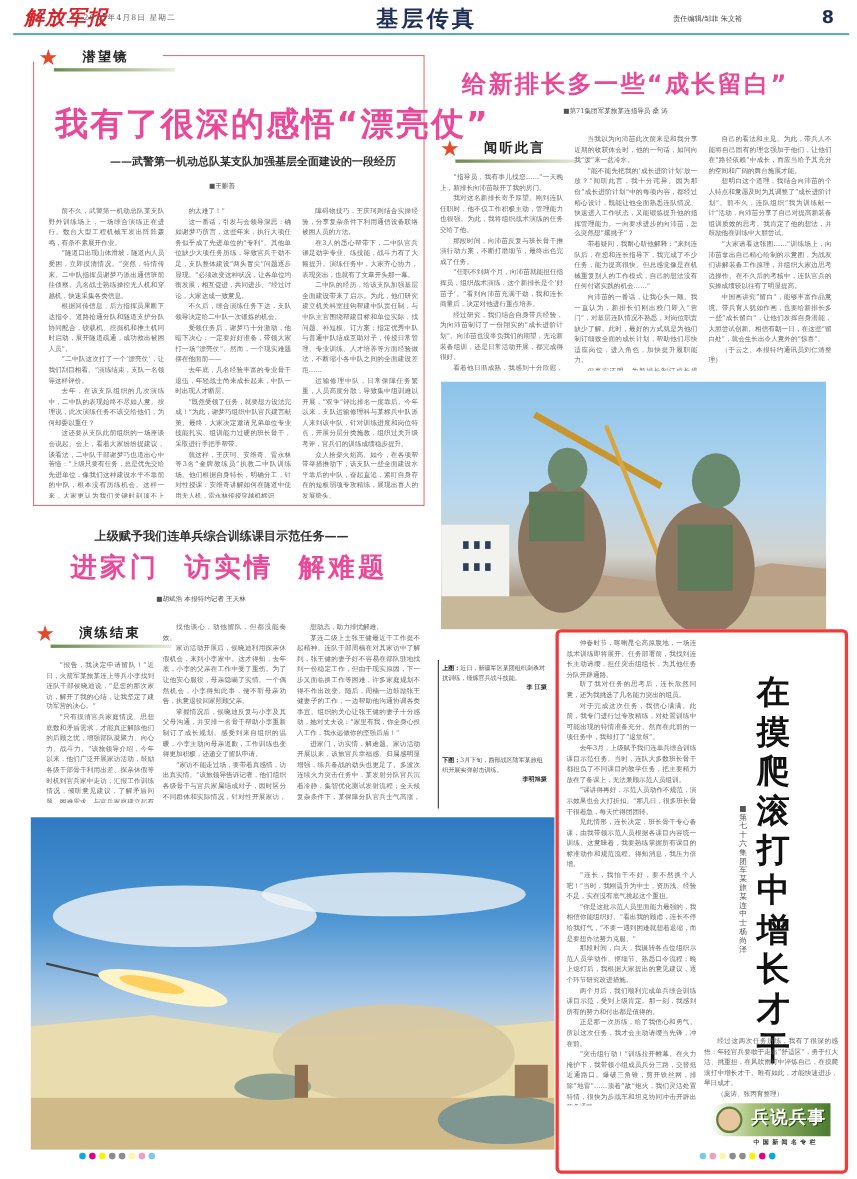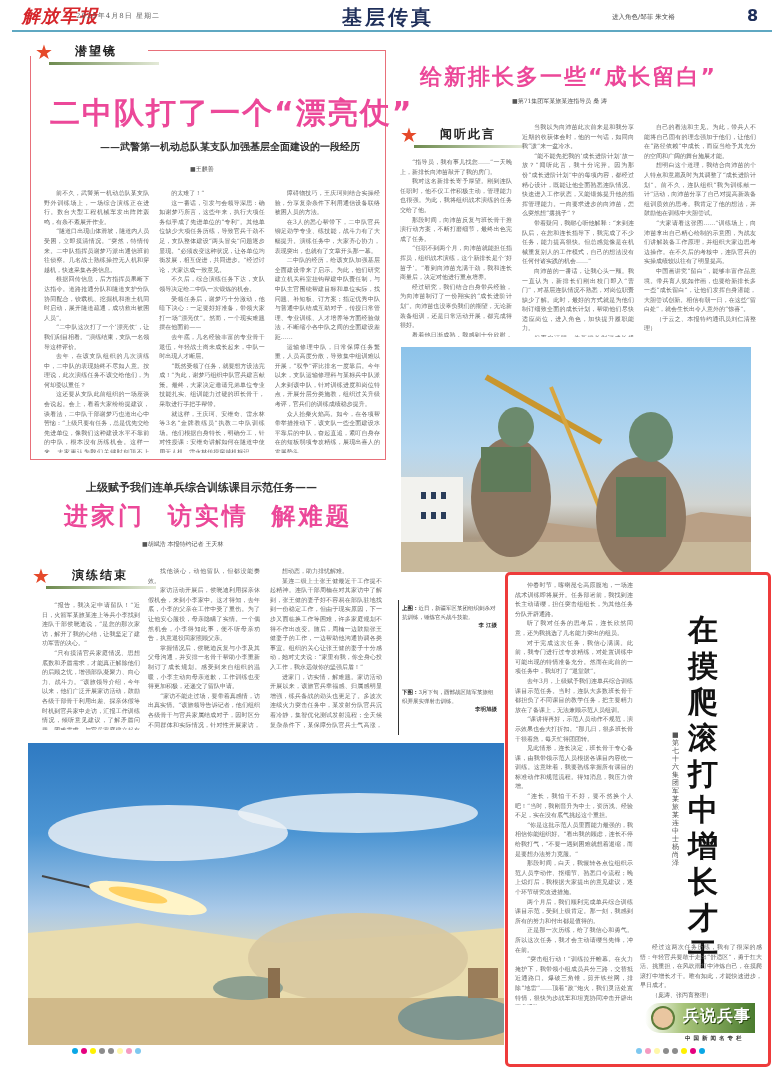--- a/index.html
+++ b/index.html
@@ -52,32 +52,32 @@
   .badge .sub2 { position: absolute; left: 40px; top: 32px; font-size: 5.5px; font-weight: bold; color: #333; letter-spacing: 3px; }
   .badge .face { position: absolute; left: 6px; top: 3px; width: 24px; height: 24px; border-radius: 50%; background: #e9c6a0; border: 2px solid #5e7d3a; }
 </style>
 </head>
 <body>
 
 <div class="masthead">
   <span class="logo">解放军报</span>
   <span class="date">2025年4月8日  星期二</span>
   <span class="section-title">基层传真</span>
-  <span class="editor">进入角色/邹菲  朱文裕</span>
+  <span class="editor">责任编辑/邹菲  朱文裕</span>
   <span class="page-num">8</span>
 </div>
 
 <div class="redbox" style="left:30px; top:50px; width:356px; height:410px;"></div>
 <div style="position:absolute; left:28px; top:48px; width:120px; height:8px; background:#fff;"></div>
 <div class="tag" style="left:35px; top:42px; width:120px;">
   <span class="star">★</span>
   <span class="zline"></span>
   <span class="label">潜望镜</span>
 </div>
-<div class="h1" style="left:50px; top:93px; font-size:30px; letter-spacing:2px;">二中队打了一个“漂亮仗”</div>
+<div class="h1" style="left:50px; top:93px; font-size:30px; letter-spacing:2px;">我有了很深的感悟“漂亮仗”</div>
 <div class="sub" style="left:100px; top:140px; font-size:10px;">——武警第一机动总队某支队加强基层全面建设的一段经历</div>
 <div class="byline" style="left:190px; top:165px;">■王麒善</div>
 <div class="cols" style="left:44px; top:188px; width:336px; height:265px;">
   <div class="col">
       <div>
         <p>前不久，武警第一机动总队某支队野外训练场上，一场综合演练正在进行。数台大型工程机械车发出阵阵轰鸣，有条不紊展开作业。</p>
         <p>“隧道口出现山体滑坡，隧道内人员受困，立即摸清情况。”突然，特情传来。二中队指挥员谢梦巧派出通信班前往侦察。几名战士熟练操控无人机和穿越机，快速采集各类信息。</p>
         <p>根据回传信息，后方指挥员果断下达指令。道路抢通分队和隧道支护分队协同配合，铰载机、挖掘机和推土机同时启动，展开隧道疏通，成功救出被困人员”。</p>
         <p>“二中队这次打了一个‘漂亮仗’，让我们刮目相看。”演练结束，支队一名领导这样评价。</p>
         <p>去年，在该支队组织的几次演练中，二中队的表现始终不尽如人意。按理说，此次演练任务不该交给他们，为何却委以重任？</p>

